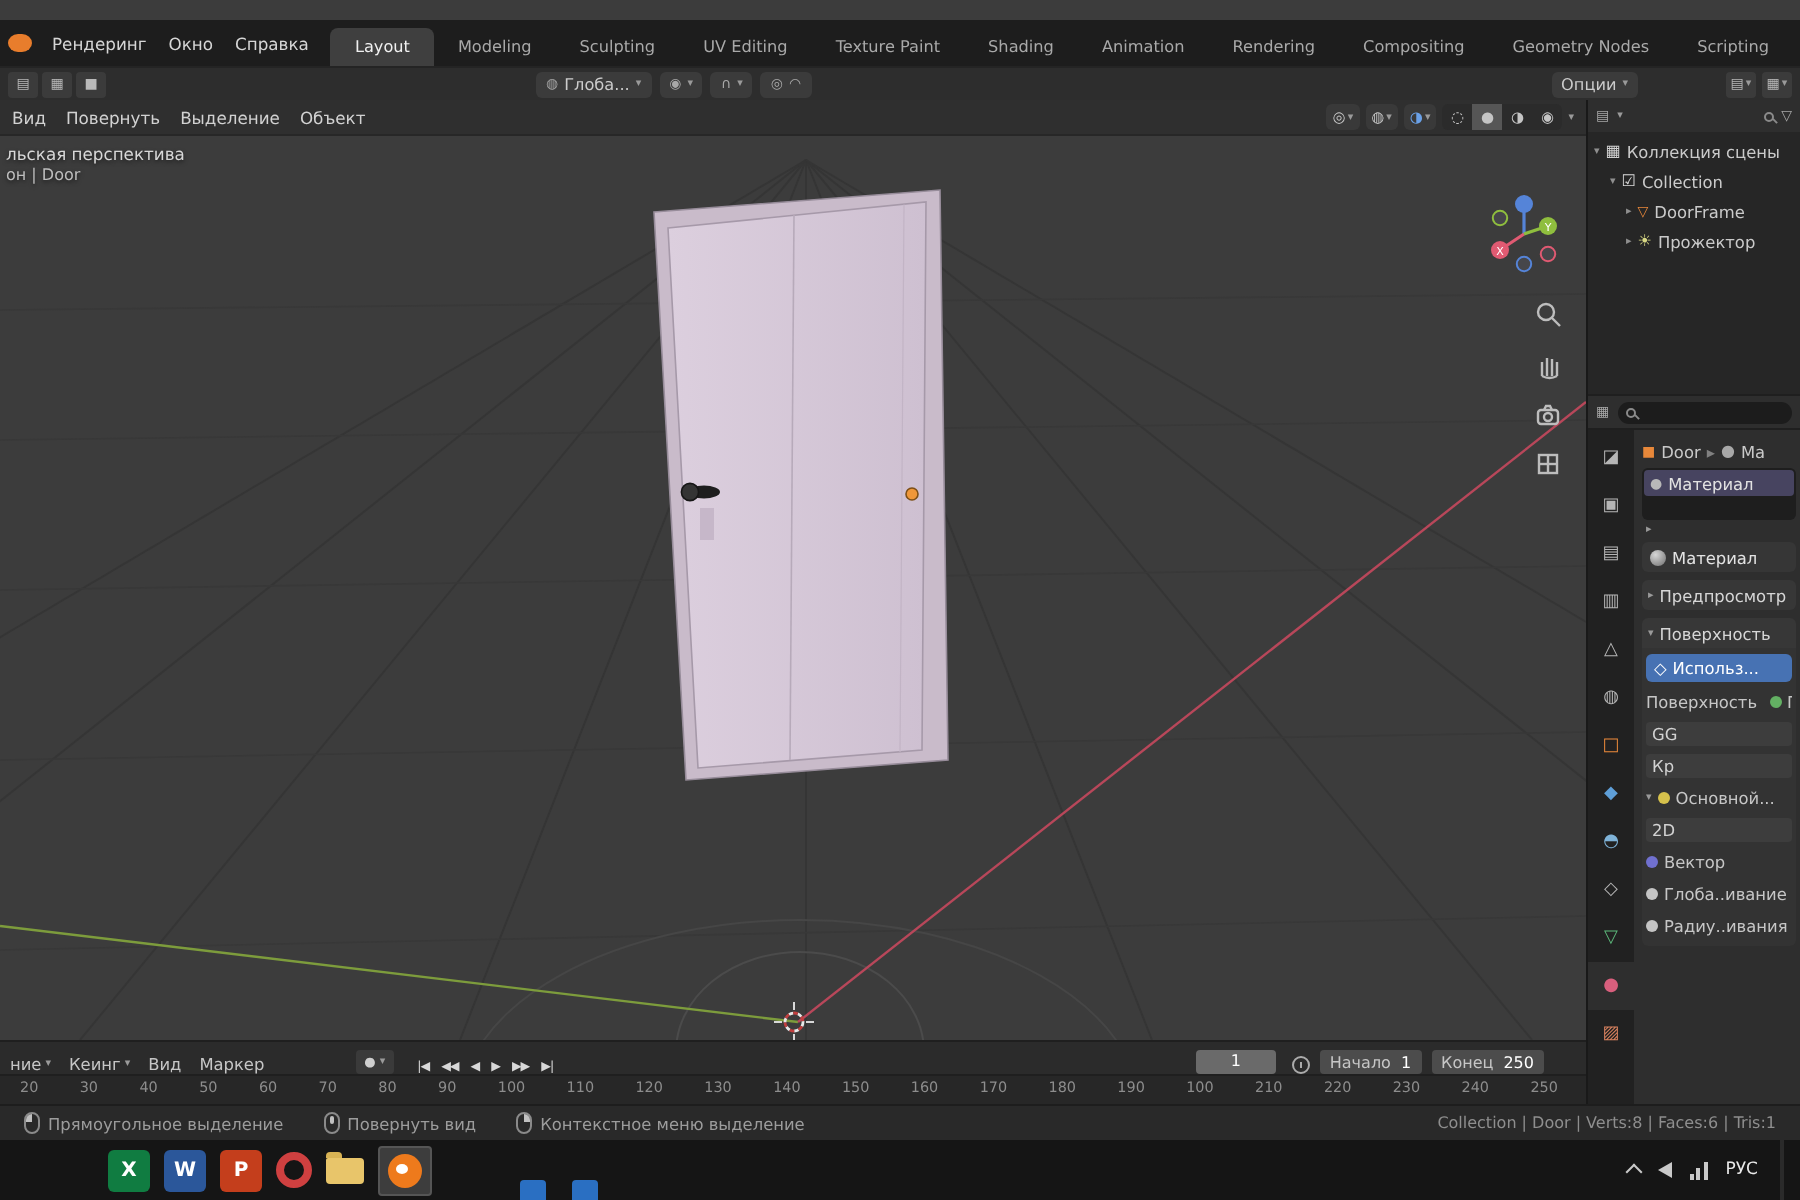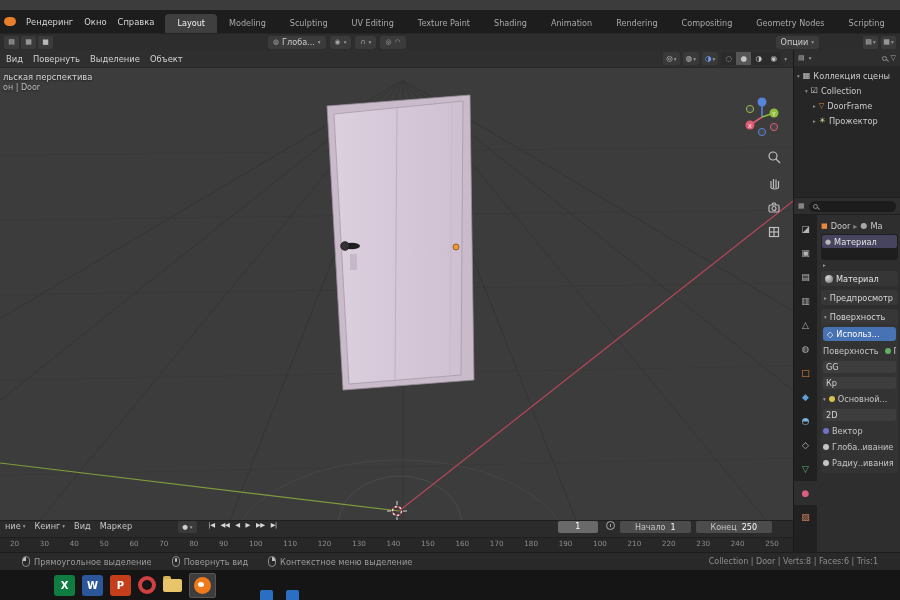--- a/index.html
+++ b/index.html
@@ -54,33 +54,33 @@
   .seg span{width:15px;display:flex;align-items:center;justify-content:center;font-size:7.5px;color:#c5c5c5}
   .seg .on{background:#565656}
   .voverlay1{position:absolute;z-index:3;left:3px;top:22px;font-size:8.4px;color:#d8d8d8;
              text-shadow:0 1px 2px rgba(0,0,0,.55)}
   .voverlay2{position:absolute;z-index:3;left:3px;top:33px;font-size:8px;color:#bdbdbd;
              text-shadow:0 1px 2px rgba(0,0,0,.55)}
   .nav{position:absolute;z-index:3;right:8px;top:44px}
   .vicons{position:absolute;z-index:3;right:11px;top:100px;display:flex;flex-direction:column;gap:10px}
 
   
-  .timeline{height:17px;background:#2b2b2b;border-top:1px solid #1f1f1f;display:flex;align-items:flex-start;
+  .timeline{height:17px;background:#2b2b2b;border-top:1px solid #1f1f1f;display:flex;align-items:flex-end;
             padding:0 5px;font-size:8.2px;color:#c6c6c6}
   .tl-menus{display:flex;gap:9px;align-items:center;white-space:nowrap}
   .tl-menu{display:flex;align-items:center;gap:2px}
   .autokey{margin-left:46px;display:flex;align-items:center;gap:2px;background:#3a3a3a;border-radius:2px;
            height:12px;padding:0 4px;font-size:6.5px;color:#cfcfcf}
   .transport{display:flex;gap:6px;margin-left:12px;color:#d8d8d8;font-size:6.3px;align-items:center;letter-spacing:-.5px}
   .framefield{margin-left:auto;width:40px;height:12px;background:#6a6a6a;border-radius:2px;color:#fff;
               text-align:center;font-size:8px;line-height:12px}
   .clock{width:9px;height:9px;border:1px solid #ababab;border-radius:50%;position:relative;margin-left:8px;flex:none}
   .clock::after{content:"";position:absolute;left:3.5px;top:1.5px;width:1px;height:3px;background:#ababab}
   .rangepill{display:flex;gap:5px;align-items:center;background:#4c4c4c;border-radius:2px;height:12px;
-             padding:0 15px;margin-left:5px;font-size:8px;white-space:nowrap}
+             padding:0 5px;margin-left:5px;font-size:8px;white-space:nowrap}
   .rangepill .val{color:#fff}
   .rangepill.last{margin-right:16px}
 
   .ruler{height:15px;background:#272727;border-top:1px solid #1f1f1f;display:flex;justify-content:space-between;
          padding:1px 14px 0 10px;font-size:7.2px;color:#8d8d8d}
 
   
   .right-col{width:107px;display:flex;flex-direction:column;background:#262626;border-left:1px solid #191919}
   .outliner{height:147px;overflow:hidden}
   .o-header{height:16px;background:#2e2e2e;display:flex;align-items:center;gap:4px;padding:0 4px}
@@ -124,21 +124,21 @@
             gap:3px;padding:0 4px;white-space:nowrap;overflow:hidden}
   .prow{height:13px;display:flex;align-items:center;gap:3px;white-space:nowrap;overflow:hidden;color:#c6c6c6}
   .fspace{flex:1}
   .dot{width:6px;height:6px;border-radius:50%;flex:none}
   .dot-green{background:#63b063}.dot-yellow{background:#d6c14c}.dot-purple{background:#7070cf}.dot-gray{background:#c4c4c4}
   .field{height:12px;background:#3d3d3d;border-radius:2px;flex:1;display:flex;
          align-items:center;padding:0 3px;color:#d2d2d2}
 
   
   .statusbar{position:absolute;top:552px;left:0;width:900px;height:18px;background:#292929;
-             border-top:1px solid #1d1d1d;display:flex;align-items:center;gap:20px;padding:0 22px;
+             border-top:1px solid #1d1d1d;display:flex;align-items:center;gap:20px;padding:0 12px;
              font-size:8.2px;color:#9c9c9c}
   .sb-item{display:flex;align-items:center;gap:4px;white-space:nowrap}
   .sb-right{margin-left:auto;font-size:8px;color:#8e8e8e;white-space:nowrap}
   .mouse{width:8px;height:11px;border:1px solid #8a8a8a;border-radius:4px;position:relative;flex:none}
   .mouse::before{content:"";position:absolute;background:#c0c0c0}
   .mouse.mleft::before{left:0;top:0;width:3px;height:4px;border-radius:3px 0 0 0}
   .mouse.mmid::before{left:2.5px;top:1px;width:2px;height:4px;border-radius:1px}
   .mouse.mright::before{right:0;top:0;width:3px;height:4px;border-radius:0 3px 0 0}
 
   
@@ -645,14 +645,25 @@
       <span class="ring"></span>
       <span class="folder"></span>
       <span class="active-app">
         <span class="blender-ic"></span>
       </span>
     </div>
     <div class="partials">
       <span class="partial"></span>
       <span class="partial"></span>
     </div>
+    <div class="tray">
+      <span class="chev-up"></span>
+      <span class="vol"></span>
+      <span class="net">
+          <i style="height:3px"></i>
+          <i style="height:6px"></i>
+          <i style="height:9px"></i>
+        </span>
+      <span class="lang">РУС</span>
+      <span class="desk-sliver"></span>
+    </div>
   </div>
 </div>
 
 </body></html>

